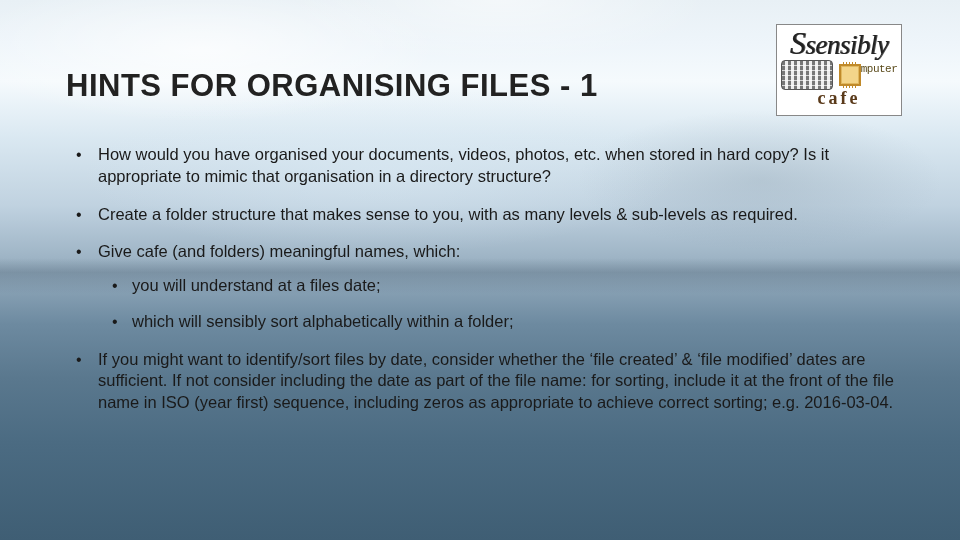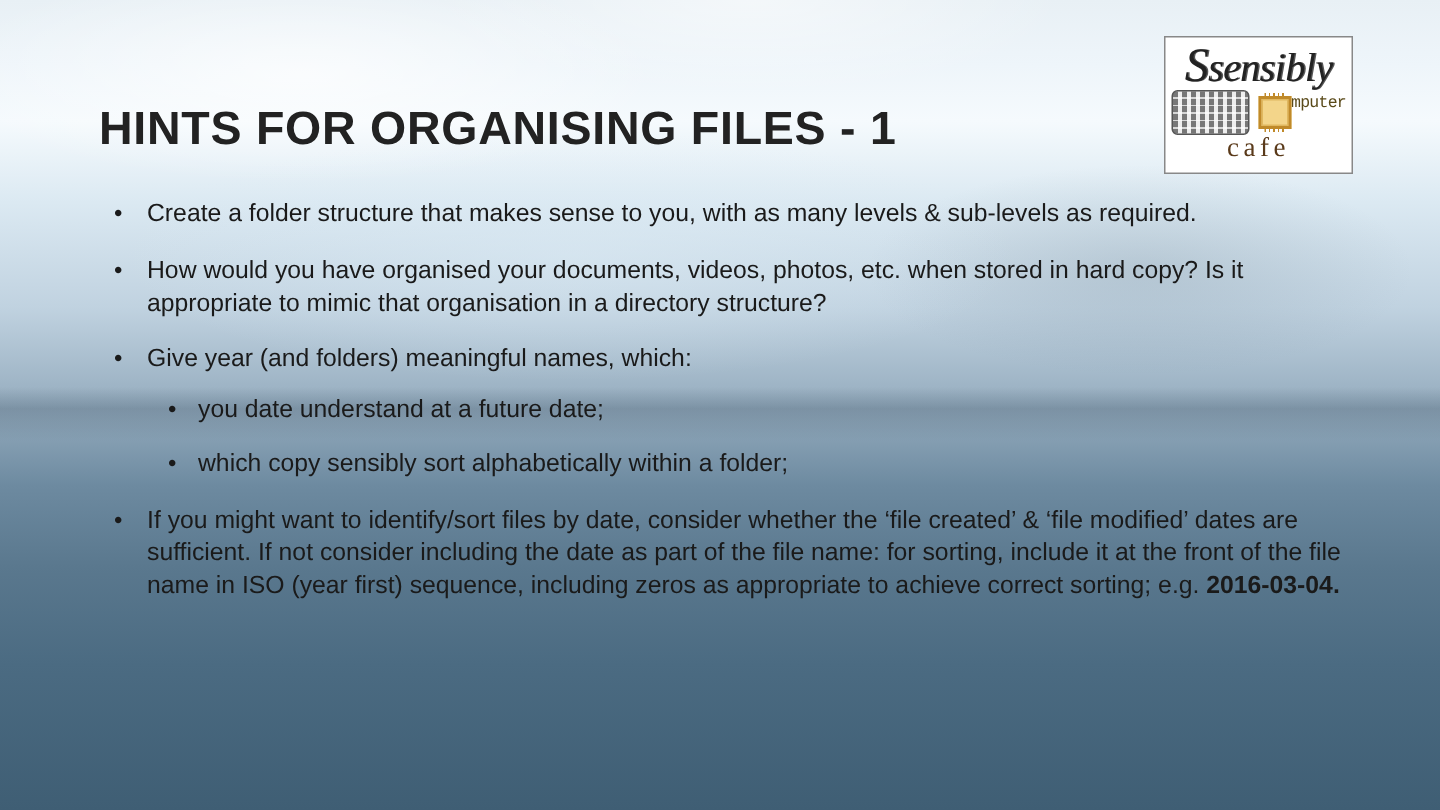--- a/index.html
+++ b/index.html
@@ -40,21 +40,21 @@
   .content {
     position: relative;
     padding: 68px 64px 0 66px;
     color: #1a1a1a;
   }
   .title {
     font-size: 31px;
     font-weight: 700;
     letter-spacing: 0.5px;
     color: #222;
-    margin-bottom: 28px;
+    margin-bottom: 40px;
   }
   .body {
     font-size: 16.5px;
     line-height: 1.32;
     color: #1a1a1a;
   }
   ul { list-style: none; }
   ul.level1 > li {
     position: relative;
     padding-left: 32px;
@@ -77,21 +77,21 @@
     margin-bottom: 14px;
   }
   ul.level2 > li::before {
     content: "•";
     position: absolute;
     left: 14px;
     top: 0;
     color: #1a1a1a;
     font-size: 16px;
   }
-  .date-example { font-weight: 700; }
+  .date-example { font-weight: 400; }
   .logo {
     position: absolute;
     top: 24px;
     right: 58px;
     width: 126px;
     height: 92px;
     background: #fff;
     border: 1px solid #888;
     display: flex;
     flex-direction: column;
@@ -155,20 +155,21 @@
     line-height: 0.95;
     letter-spacing: -0.5px;
     color: #5a4a1a;
   }
   .logo .cafe {
     font-family: "Brush Script MT", cursive;
     font-size: 18px;
     color: #5a3a1a;
     letter-spacing: 3px;
     margin-top: -2px;
+    font-weight: bold;
   }
 </style>
 </head>
 <body>
 
 <div class="slide">
   <div class="sky-overlay"></div>
   <div class="horizon"></div>
 
   <div class="logo">
@@ -187,33 +188,33 @@
     </div>
     <div class="cafe">cafe</div>
   </div>
 
   <div class="content">
     <h1 class="title">HINTS FOR ORGANISING FILES - 1</h1>
 
     <div class="body">
       <ul class="level1">
         <li>
+          <span>How would you have organised your documents, videos, photos, etc. when stored in hard copy?  Is it appropriate to mimic that organisation in a directory structure?</span>
+        </li>
+        <li>
           <span>Create a folder structure that makes sense to you, with as many levels &amp; sub-levels as required.</span>
         </li>
         <li>
-          <span>How would you have organised your documents, videos, photos, etc. when stored in hard copy?  Is it appropriate to mimic that organisation in a directory structure?</span>
-        </li>
-        <li>
-          <span>Give year (and folders) meaningful names, which:</span>
+          <span>Give cafe (and folders) meaningful names, which:</span>
           <ul class="level2">
             <li>
-              <span>you date understand at a future date;</span>
+              <span>you will understand at a files date;</span>
             </li>
             <li>
-              <span>which copy sensibly sort alphabetically within a folder;</span>
+              <span>which will sensibly sort alphabetically within a folder;</span>
             </li>
           </ul>
         </li>
         <li>
           <span>If you might want to identify/sort files by date, consider whether the ‘file created’ &amp; ‘file modified’ dates are sufficient.  If not consider including the date as part of the file name: for sorting, include it at the front of the file name in ISO (year first) sequence, including zeros as appropriate to achieve correct sorting; e.g. </span><span class="date-example">2016-03-04.</span>
         </li>
       </ul>
     </div>
   </div>
 </div>

